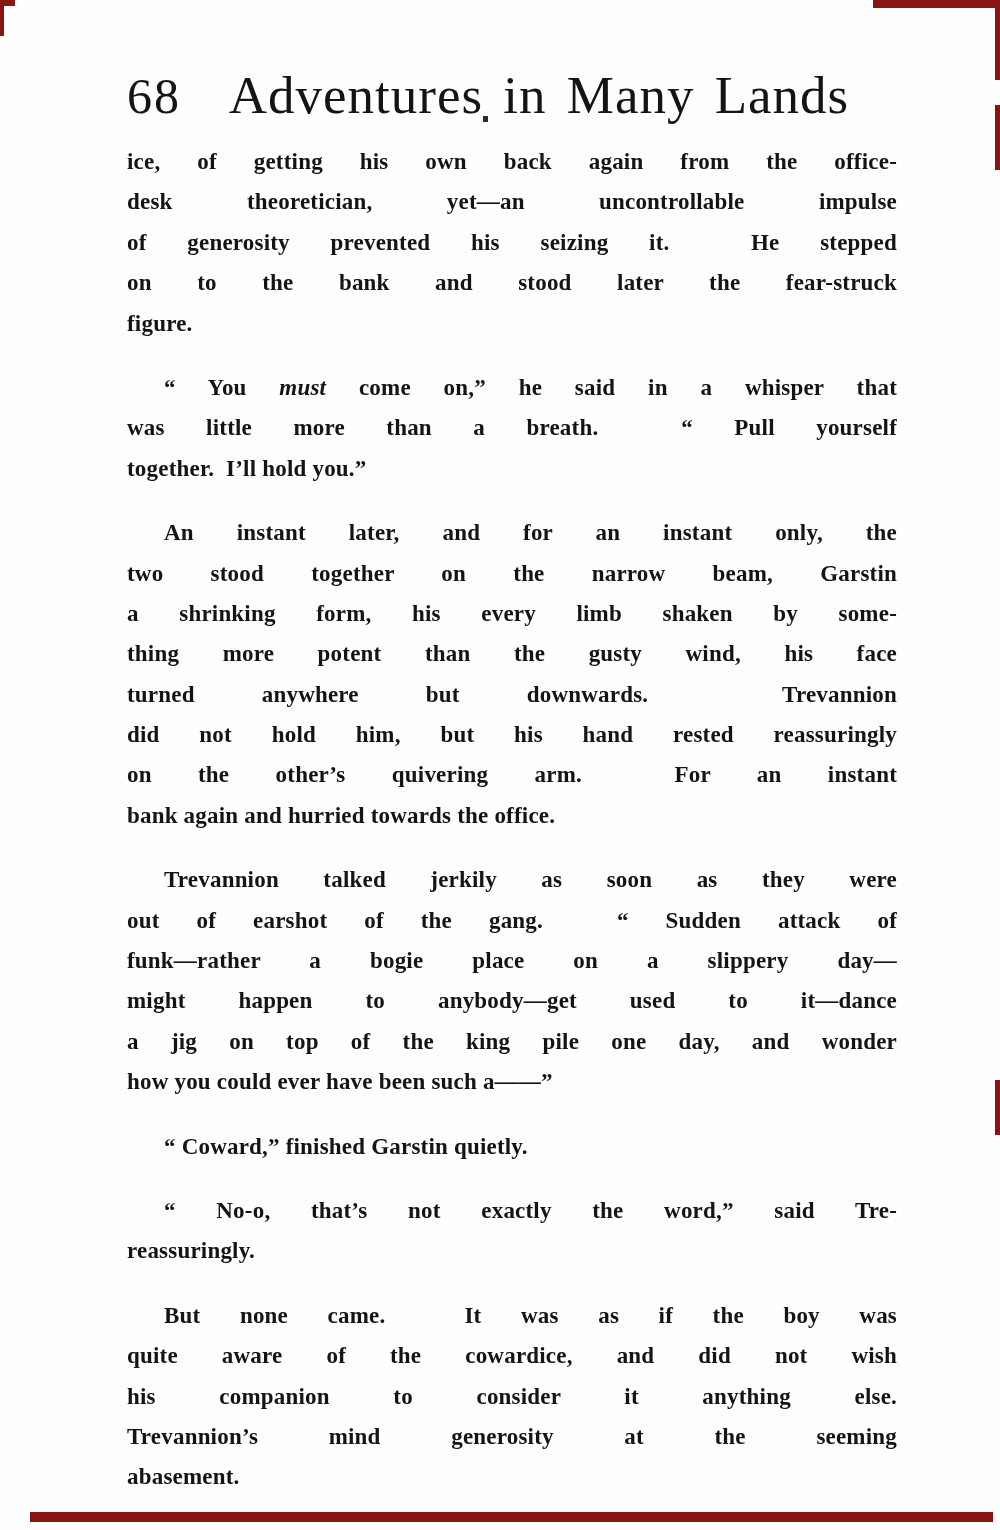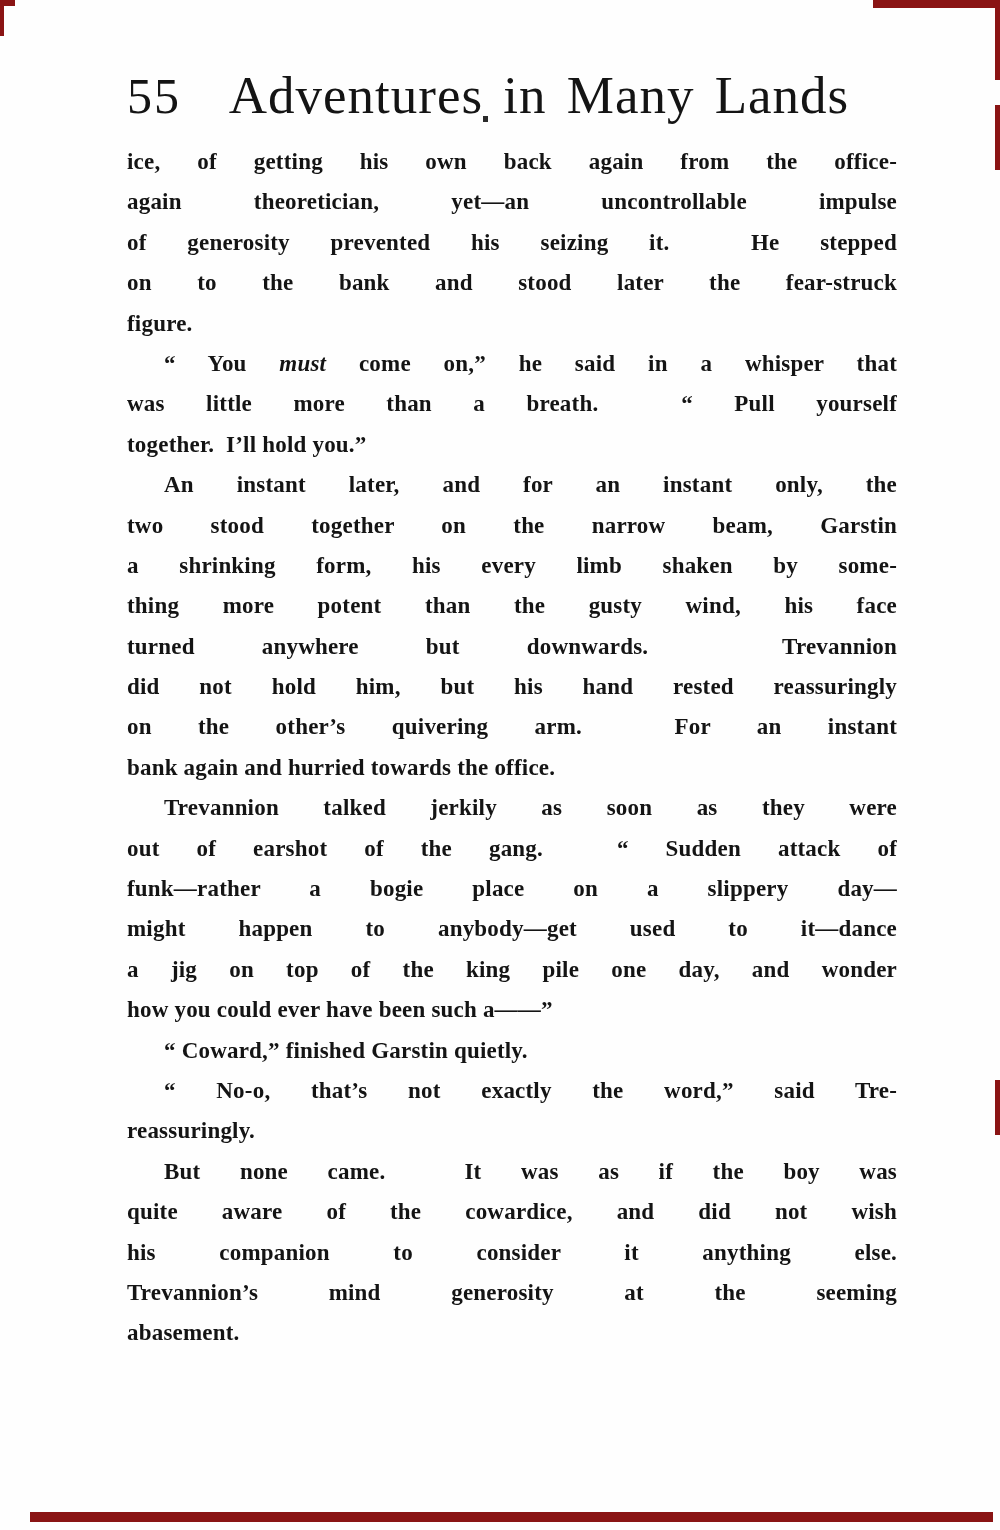--- a/index.html
+++ b/index.html
@@ -56,41 +56,42 @@
     white-space: pre-wrap;
     height: 40.4px;
     overflow: hidden;
   }
   .line.j {
     text-align: justify;
     text-align-last: justify;
   }
   .line.indent {
     padding-left: 37px;
+    margin-top: 24px;
   }
   .it {
     font-style: italic;
   }
   .artifact {
     position: absolute;
   }
 </style>
 </head>
 <body>
 
 <div class="page">
 
   <div class="header">
-    <span class="pagenum">55</span>
+    <span class="pagenum">68</span>
     <span class="title">Adventures in Many Lands</span>
   </div>
 
   <div class="bodytext">
       <div class="line j">ice, of getting his own back again from the office-</div>
-      <div class="line j">again theoretician, yet—an uncontrollable impulse</div>
+      <div class="line j">desk theoretician, yet—an uncontrollable impulse</div>
       <div class="line j">of generosity prevented his seizing it.  He stepped</div>
       <div class="line j">on to the bank and stood later the fear-struck</div>
       <div class="line">figure.</div>
       <div class="line j indent"><span>“ You </span><span class="it">must</span><span> come on,” he said in a whisper that</span></div>
       <div class="line j">was little more than a breath.  “ Pull yourself</div>
       <div class="line">together.  I’ll hold you.”</div>
       <div class="line j indent">An instant later, and for an instant only, the</div>
       <div class="line j">two stood together on the narrow beam, Garstin</div>
       <div class="line j">a shrinking form, his every limb shaken by some-</div>
       <div class="line j">thing more potent than the gusty wind, his face</div>

